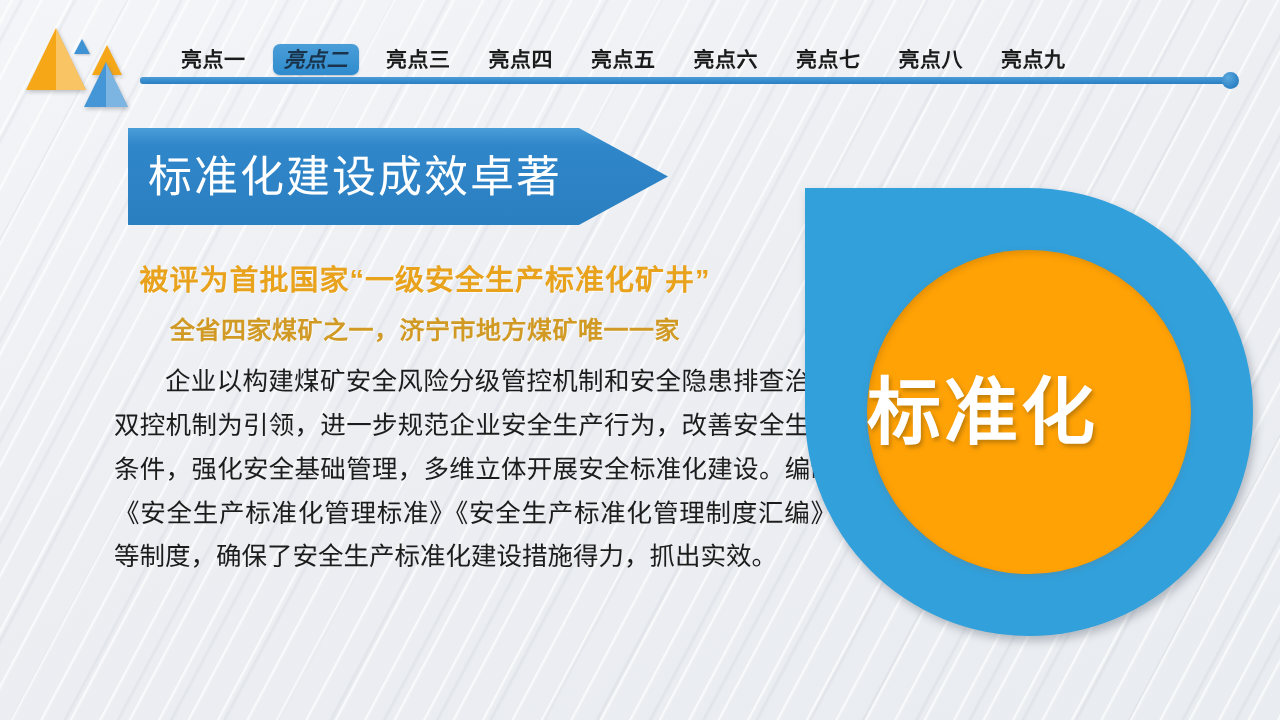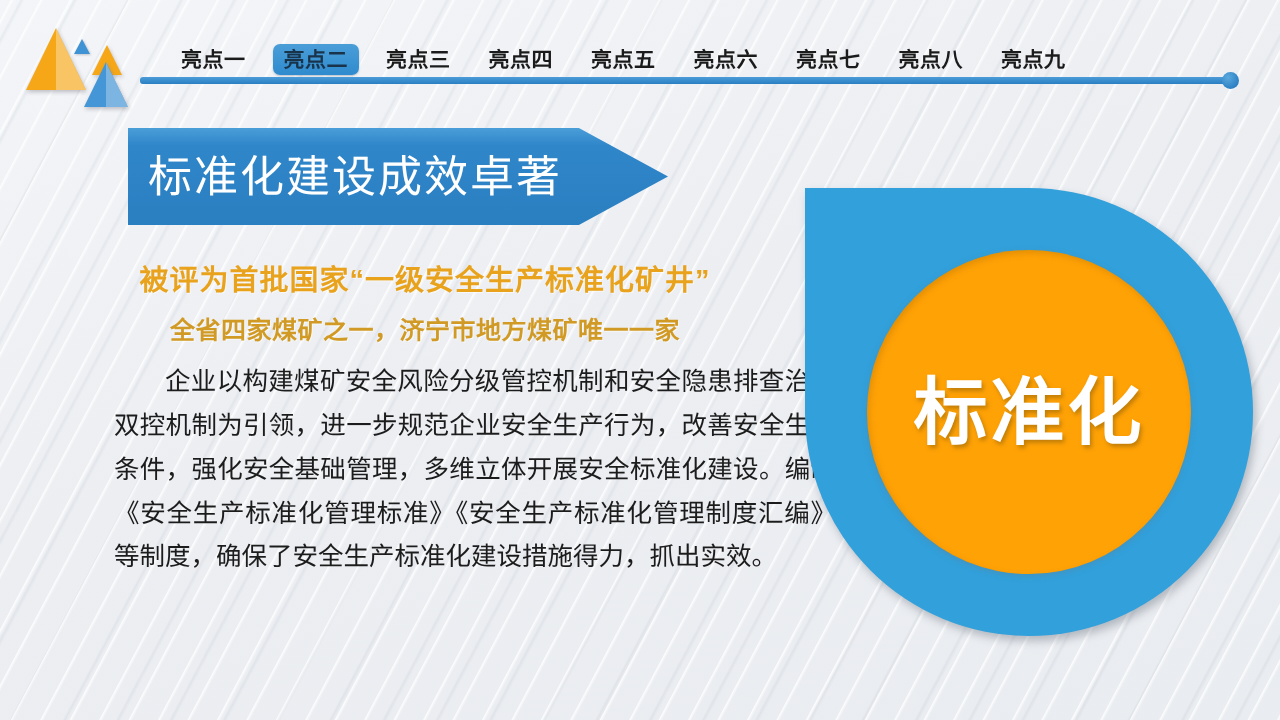--- a/index.html
+++ b/index.html
@@ -125,20 +125,21 @@
     margin-right: 16px;
     border-radius: 7px;
     white-space: nowrap;
     line-height: 1;
     cursor: pointer;
   }
   .nav-tab.active {
     background: linear-gradient(180deg, #4a9ed8 0%, #2f8bce 100%);
     color: #19334a;
     box-shadow: 0 1px 2px rgba(80,100,120,0.35);
+    font-style: italic;
   }
 
   #nav-line {
     position: absolute;
     left: 140px;
     top: 77px;
     width: 1090px;
     height: 7px;
     background: linear-gradient(180deg, #4b9cd8 0%, #2a7fc2 100%);
     border-radius: 3px;
@@ -236,21 +237,21 @@
     left: 62px;
     top: 62px;
     width: 324px;
     height: 324px;
     border-radius: 50%;
     background: #ffa206;
     box-shadow: inset 2px 3px 6px rgba(150,95,0,0.28),
                 0 2px 6px rgba(110,120,132,0.35);
     display: flex;
     align-items: center;
-    justify-content: center;
+    justify-content: flex-start;
   }
   #teardrop-label {
     font-size: 74px;
     font-weight: bold;
     color: #ffffff;
     letter-spacing: 3px;
     line-height: 1;
     text-shadow: 2px 3px 4px rgba(140,95,10,0.55);
     font-family: "DejaVu Sans", "Liberation Sans", sans-serif;
   }

